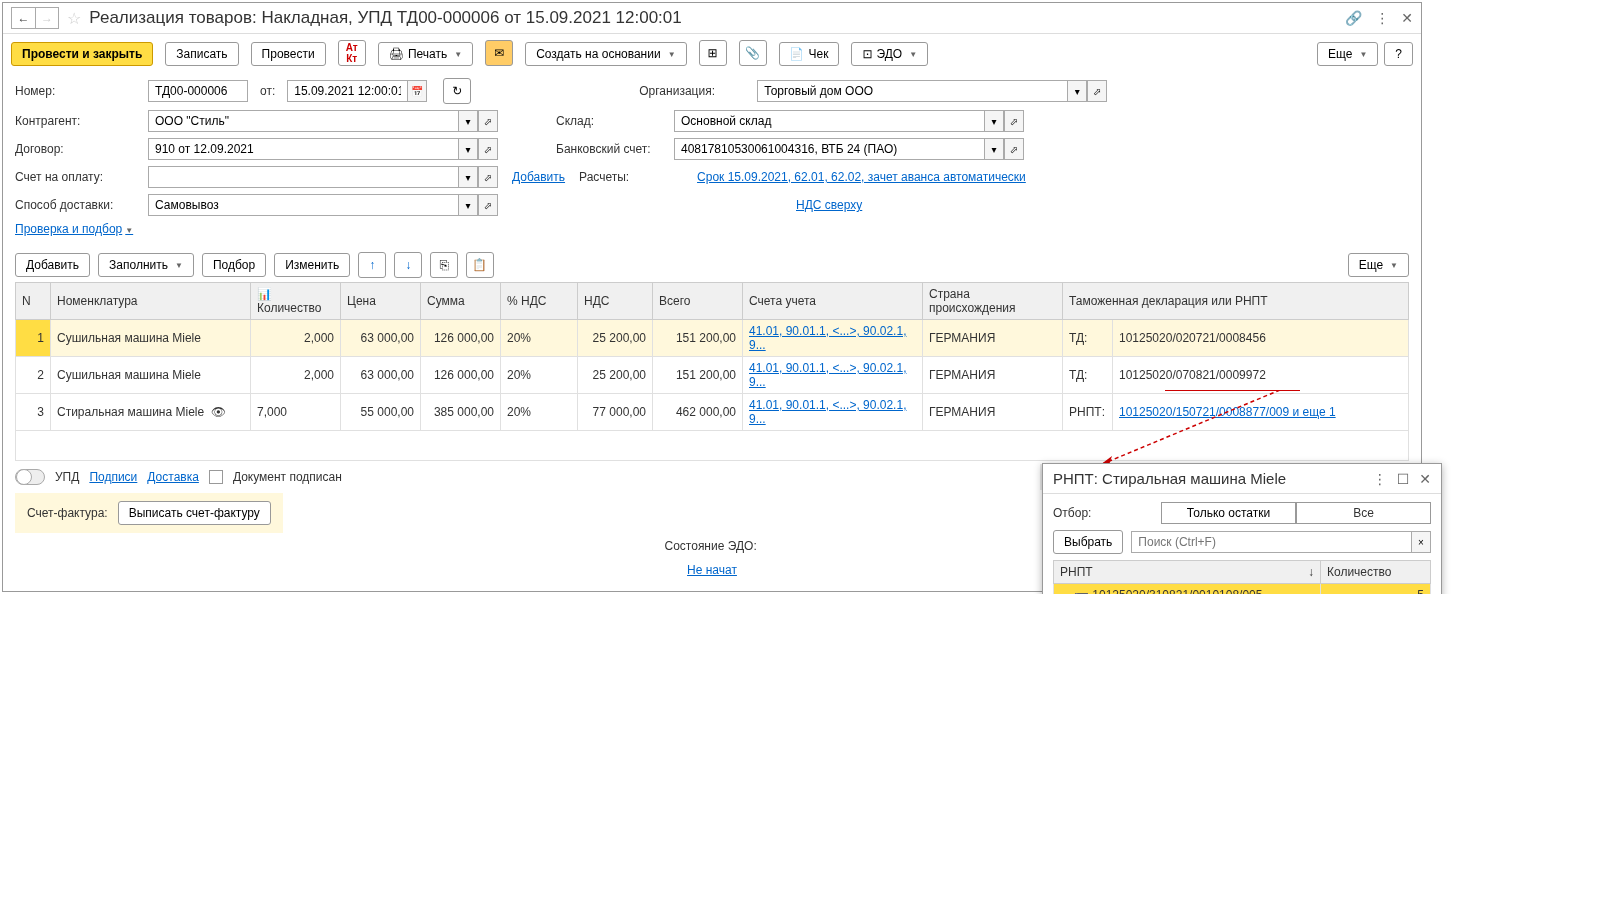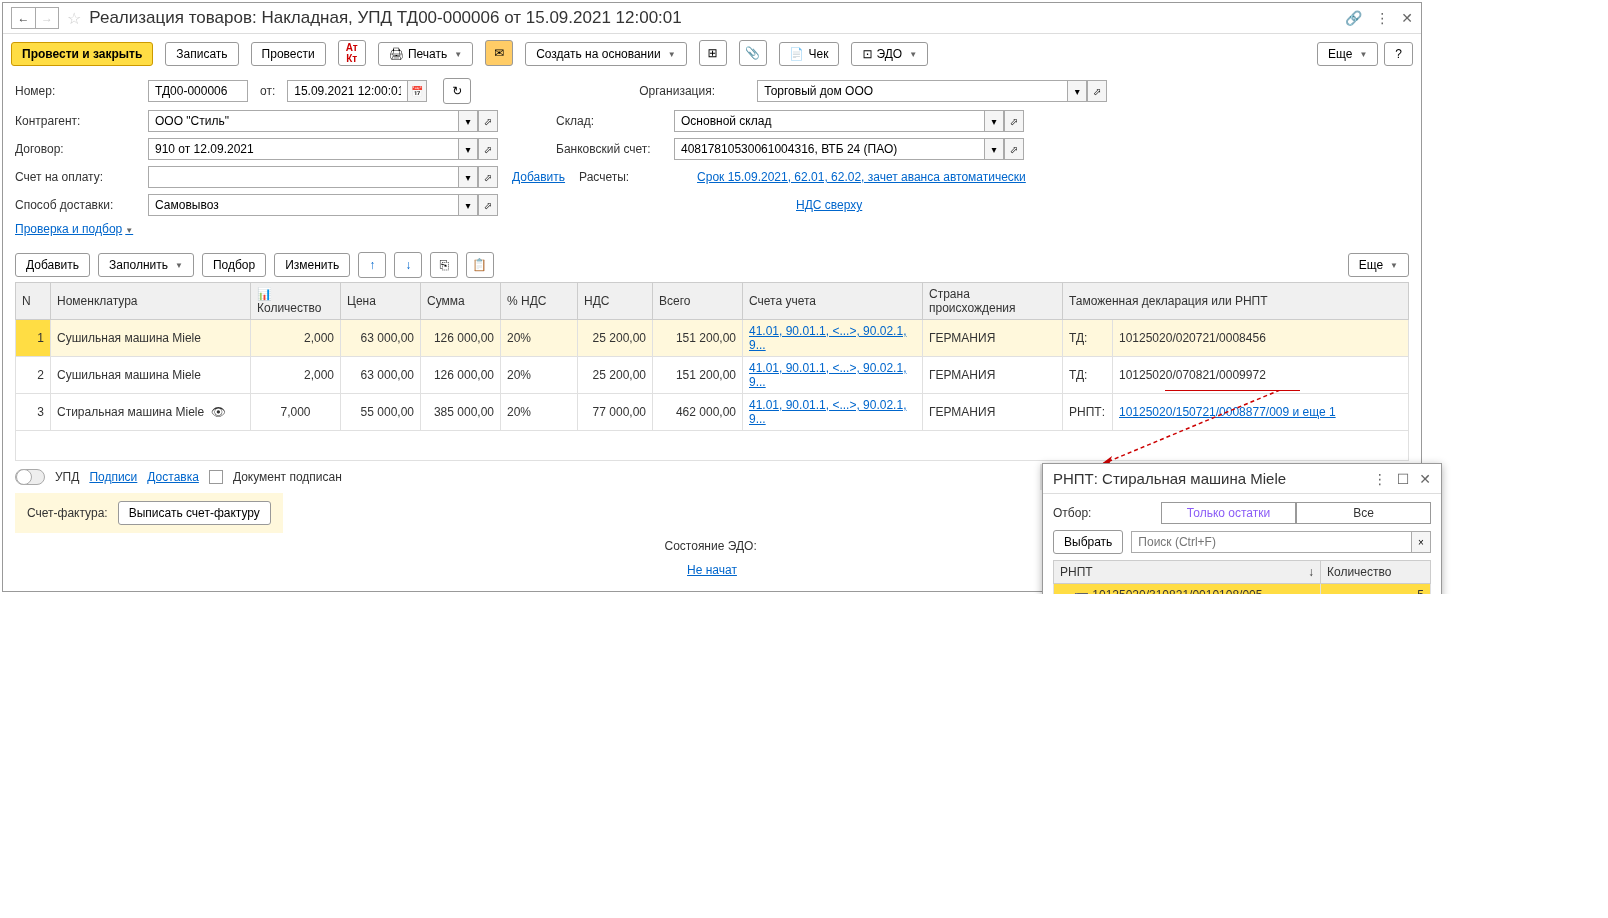--- a/index.html
+++ b/index.html
@@ -40,21 +40,21 @@
 .invoice-row { display: flex; align-items: center; padding: 8px 12px; gap: 10px; background: #fff8dc; margin: 0 12px; width: fit-content; }
 .status-row { display: flex; align-items: center; padding: 6px 12px; gap: 10px; flex-direction: column; }
 .comment-row { display: flex; align-items: center; padding: 6px 12px; gap: 10px; }
 .popup { position: absolute; top: 463px; left: 1042px; width: 400px; border: 1px solid #999; background: #fff; box-shadow: 0 2px 8px rgba(0,0,0,0.3); z-index: 10; }
 .popup-title { display: flex; align-items: center; padding: 6px 10px; border-bottom: 1px solid #ddd; }
 .popup-title-text { font-size: 15px; flex: 1; }
 .popup-body { padding: 8px 10px; }
 .popup-row { display: flex; align-items: center; margin-bottom: 6px; gap: 8px; }
 .toggle-btns { display: flex; flex: 1; }
 .toggle-btn { flex: 1; padding: 3px; border: 1px solid #999; background: #fff; cursor: pointer; text-align: center; }
-.toggle-btn.active { color: #8b5cf6; }
+.toggle-btn.active { color: #000000; }
 .popup-table { width: 100%; border: 1px solid #ccc; border-collapse: collapse; font-size: 12px; }
 .popup-table th { background: #f0f0f0; border: 1px solid #ccc; padding: 4px 6px; text-align: left; font-weight: normal; }
 .popup-table td { border: 1px solid #e0e0e0; padding: 4px 6px; }
 .popup-table tr.sel td { background: #ffdd44; }
 .popup-table tr.sel2 td { background: #fff0cc; }
 .popup-btns { display: flex; gap: 6px; padding: 8px 10px; justify-content: flex-end; }
 .checkbox { width: 14px; height: 14px; border: 1px solid #999; display: inline-block; }
 .caret::after { content: '▼'; font-size: 8px; margin-left: 3px; color: #666; }
 .col2-label { width: 110px; margin-left: 50px; }
 .total-box {display: flex; align-items: center; width: 100%;}
@@ -228,21 +228,21 @@
     <td style="text-align:right">25 200,00</td>
     <td style="text-align:right">151 200,00</td>
     <td><span class="link">41.01, 90.01.1, &lt;...&gt;, 90.02.1, 9...</span></td>
     <td>ГЕРМАНИЯ</td>
     <td style="width:50px">ТД:</td>
     <td>10125020/070821/0009972</td>
         </tr>
         <tr>
     <td class="num-col">3</td>
     <td>Стиральная машина Miele &nbsp;👁</td>
-    <td style="text-align:center">7,000</td>
+    <td style="text-align:left">7,000</td>
     <td style="text-align:right">55 000,00</td>
     <td style="text-align:right">385 000,00</td>
     <td>20%</td>
     <td style="text-align:right">77 000,00</td>
     <td style="text-align:right">462 000,00</td>
     <td><span class="link">41.01, 90.01.1, &lt;...&gt;, 90.02.1, 9...</span></td>
     <td>ГЕРМАНИЯ</td>
     <td style="width:50px">РНПТ:</td>
     <td><span class="link">10125020/150721/0008877/009 и еще 1</span></td>
         </tr>

